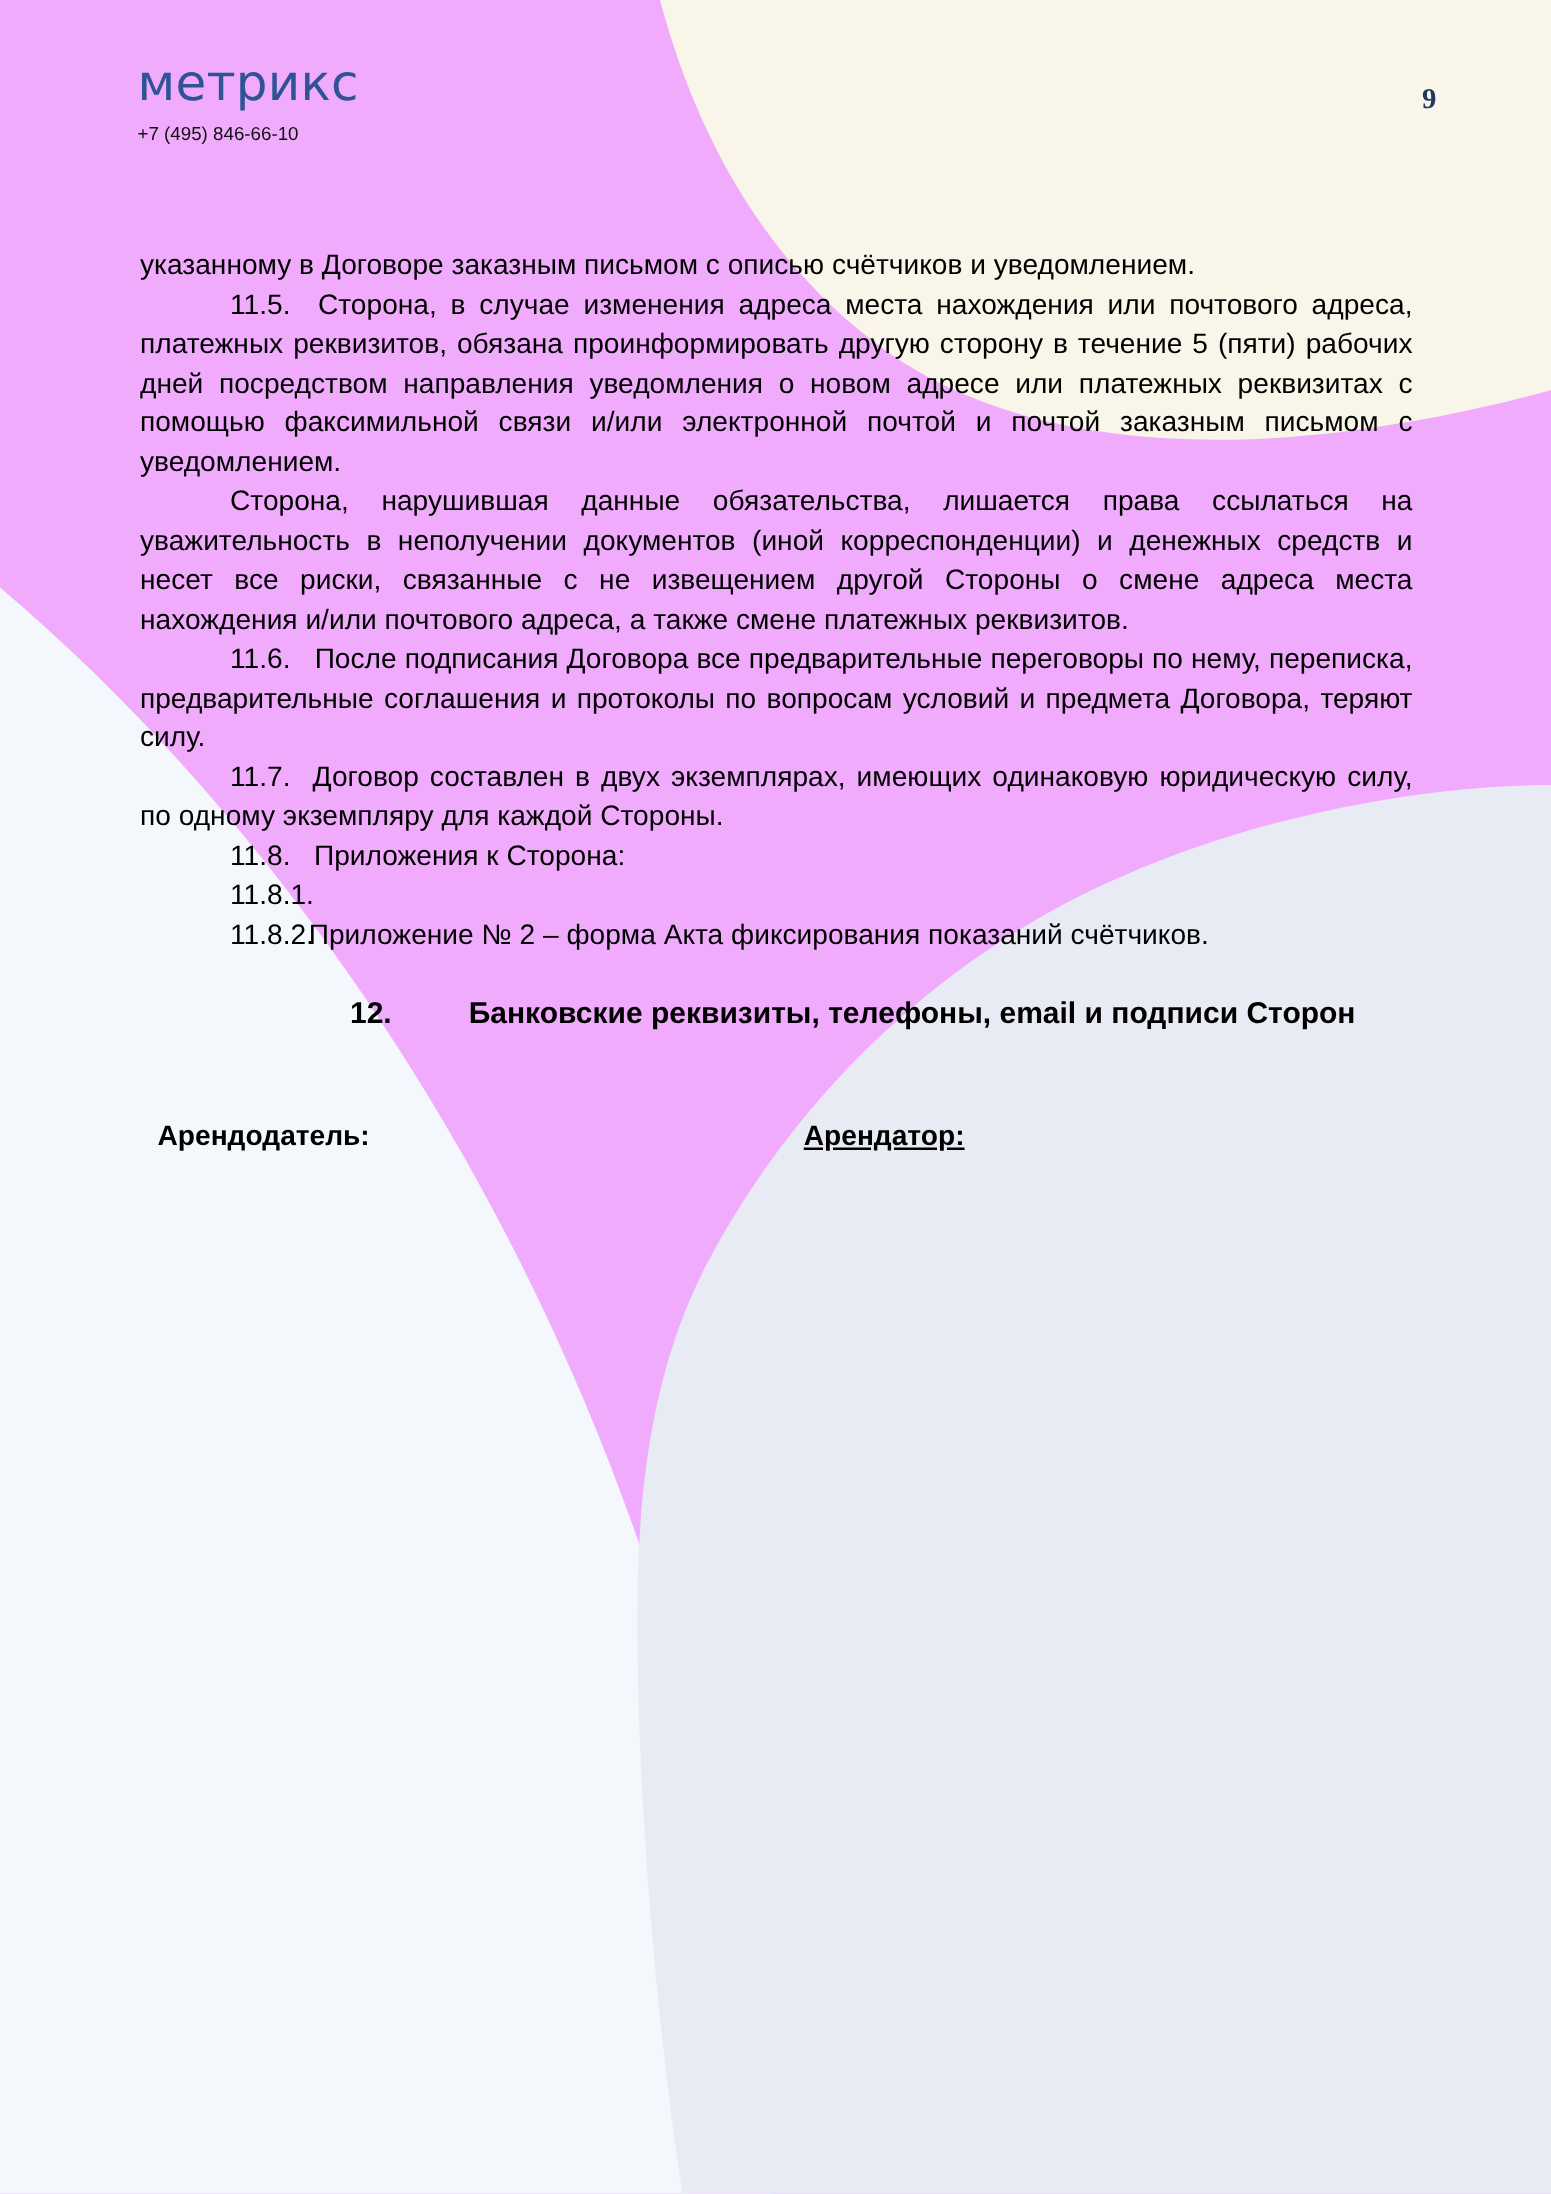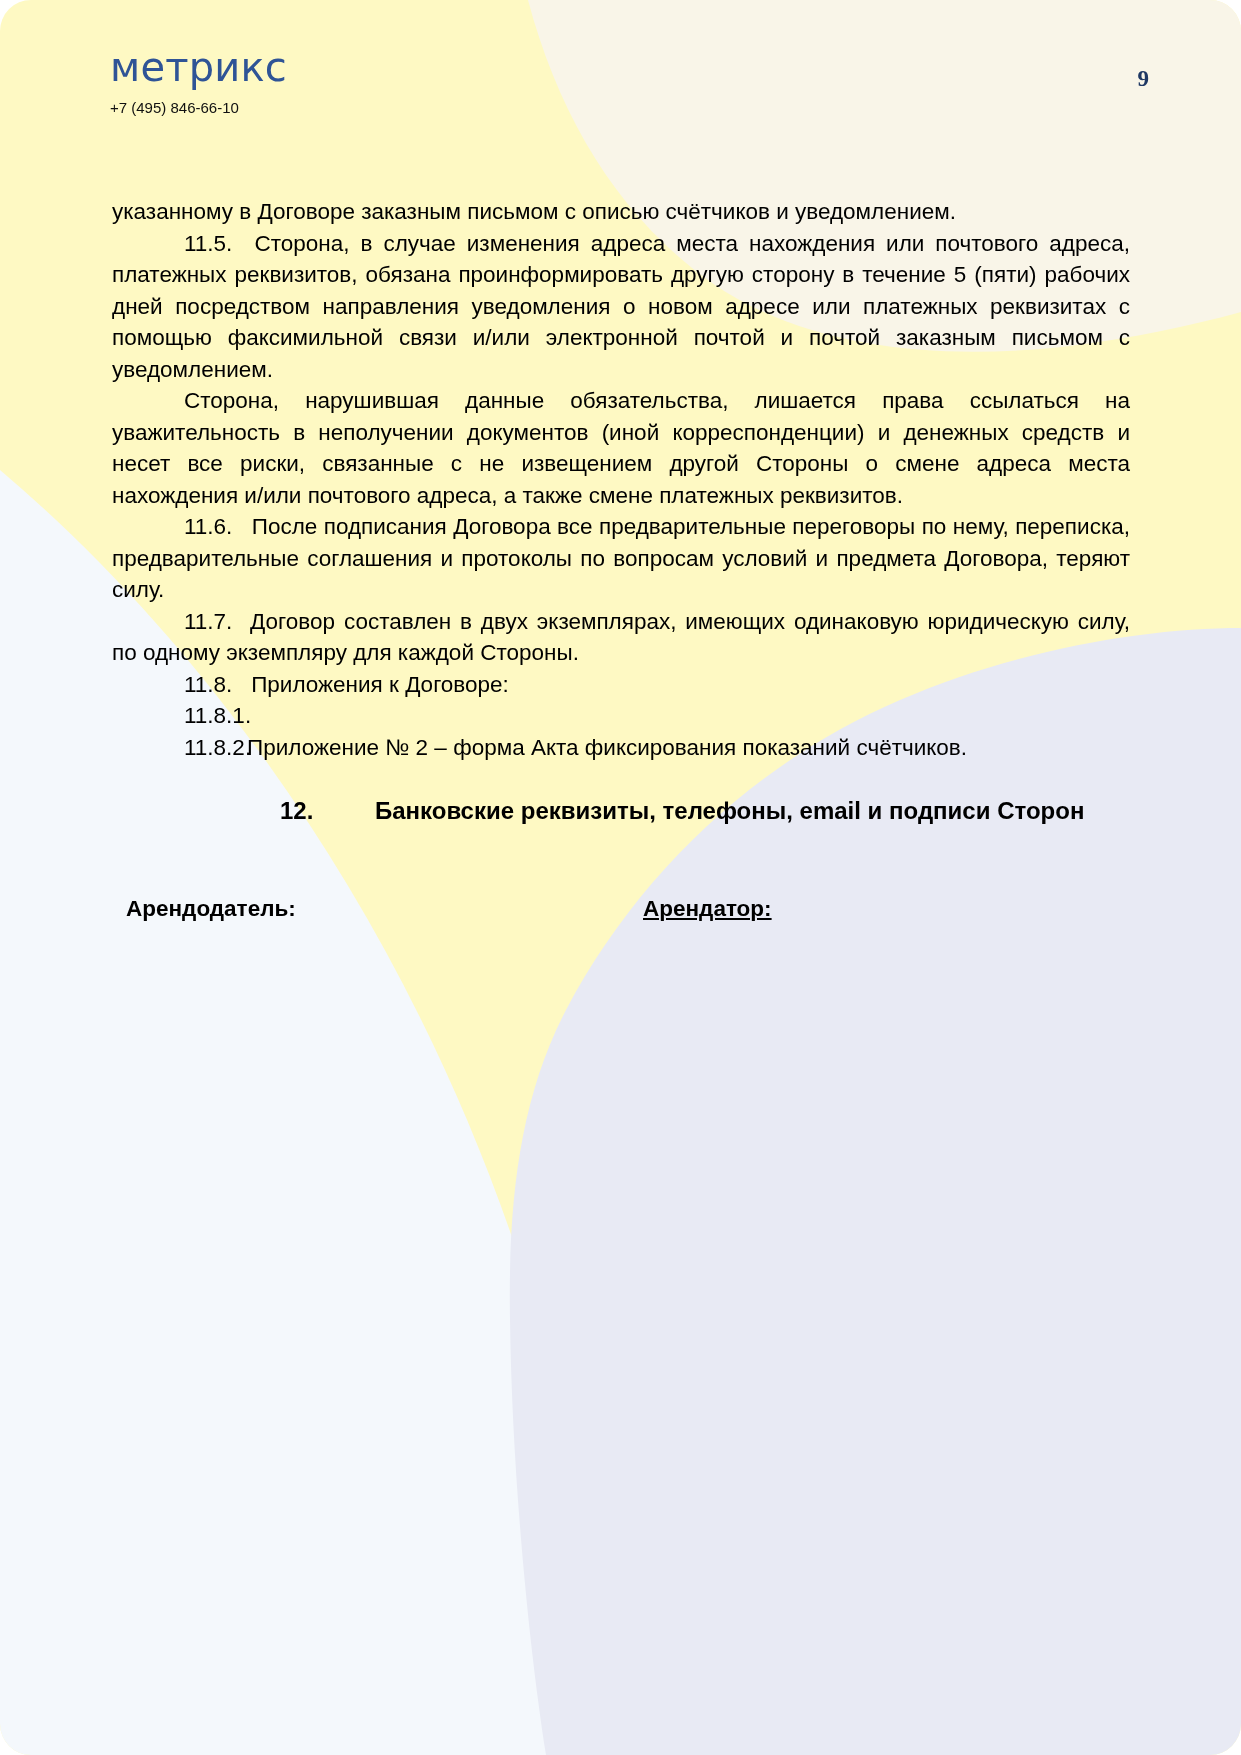--- a/index.html
+++ b/index.html
@@ -11,22 +11,21 @@
   body {
     font-family: "Liberation Sans", sans-serif;
     color: #000000;
   }
 
   .page {
     position: relative;
     width: 1241px;
     height: 1755px;
     overflow: hidden;
-    background: #fef9c3;
-    border-radius: 31px;
+    background: #f0abfc;
   }
 
   
   .bg-layer {
     position: absolute;
     inset: 0;
     z-index: 0;
     pointer-events: none;
   }
   .bg-layer svg { display: block; width: 1241px; height: 1755px; }
@@ -168,21 +167,21 @@
     <p class="para">указанному в Договоре заказным письмом с описью счётчиков и уведомлением.</p>
 
     <p class="para indent"><span>11.5.</span><span>&nbsp; </span><span>Сторона, в случае изменения адреса места нахождения или почтового адреса, платежных реквизитов, обязана проинформировать другую сторону в течение 5 (пяти) рабочих дней посредством направления уведомления о новом адресе или платежных реквизитах с помощью факсимильной связи и/или электронной почтой и почтой заказным письмом с уведомлением.</span></p>
 
     <p class="para indent"><span>Сторона, нарушившая данные обязательства, лишается права ссылаться на уважительность в неполучении документов (иной корреспонденции) и денежных средств и несет все риски, связанные с не извещением другой Стороны о смене адреса места нахождения и/или почтового адреса, а также смене платежных реквизитов.</span></p>
 
     <p class="para indent"><span>11.6.</span><span>&nbsp;&nbsp; </span><span>После подписания Договора все предварительные переговоры по нему, переписка, предварительные соглашения и протоколы по вопросам условий и предмета Договора, теряют силу.</span></p>
 
     <p class="para indent"><span>11.7.</span><span>&nbsp; </span><span>Договор составлен в двух экземплярах, имеющих одинаковую юридическую силу, по одному экземпляру для каждой Стороны.</span></p>
 
-    <p class="para indent nojust"><span>11.8.</span><span>&nbsp;&nbsp; </span><span>Приложения к Договоре:</span></p>
+    <p class="para indent nojust"><span>11.8.</span><span>&nbsp;&nbsp; </span><span>Приложения к Сторона:</span></p>
 
     <div class="subitem">
       <span class="num">11.8.1.</span>
     </div>
 
     <div class="subitem">
       <span class="num">11.8.2.</span>
       <span class="txt">Приложение № 2 – форма Акта фиксирования показаний счётчиков.</span>
     </div>
 

